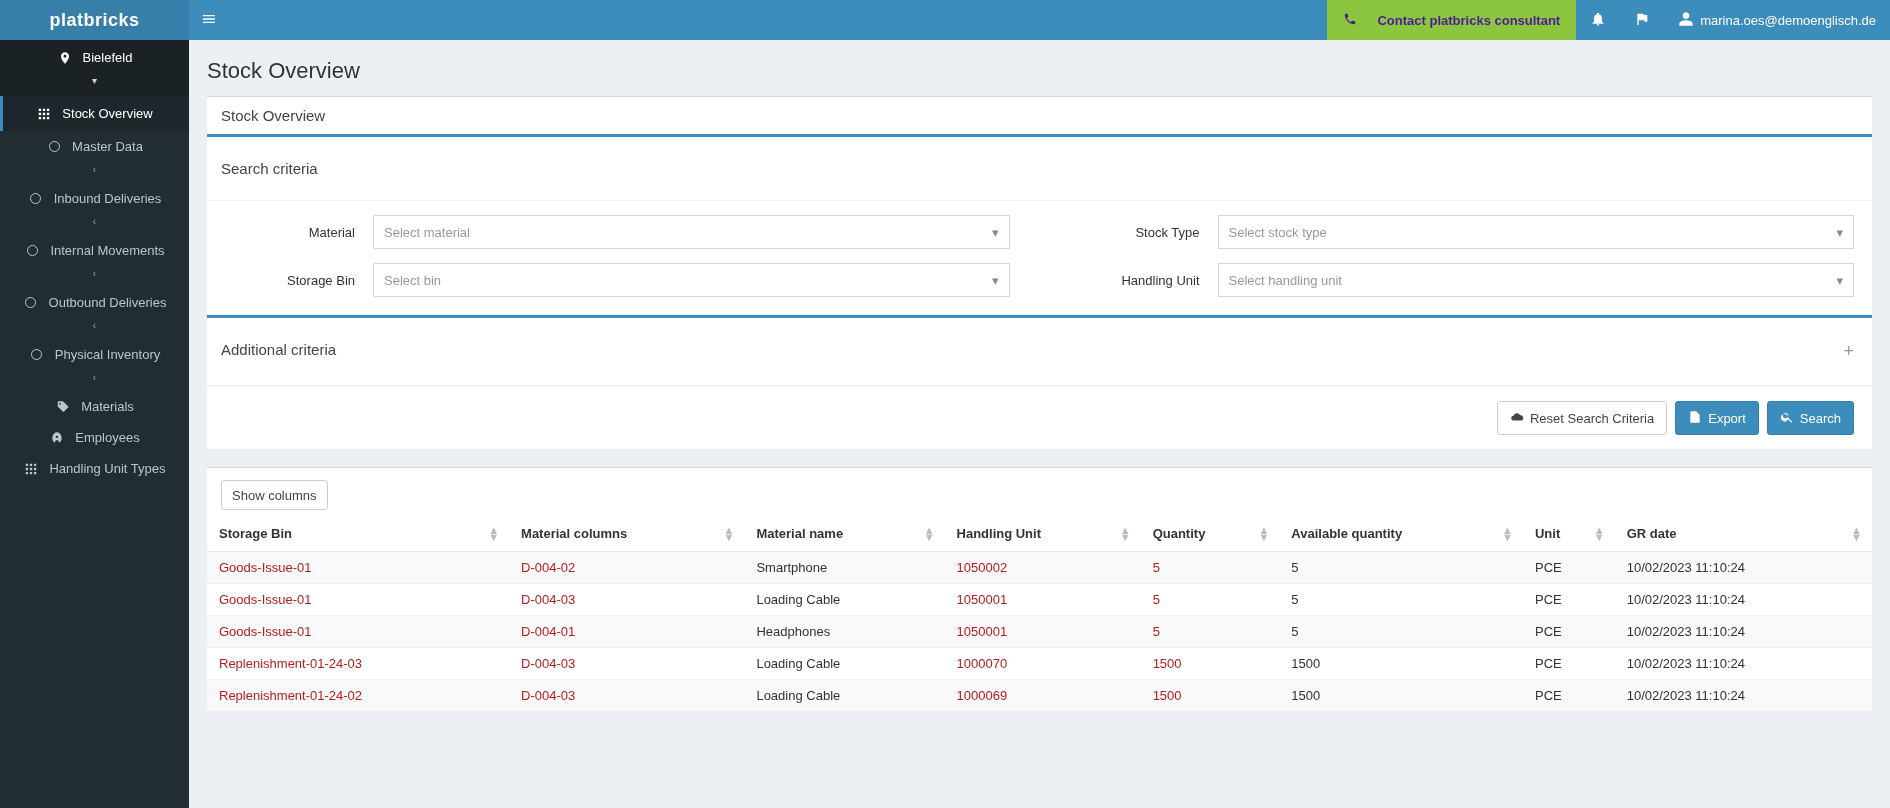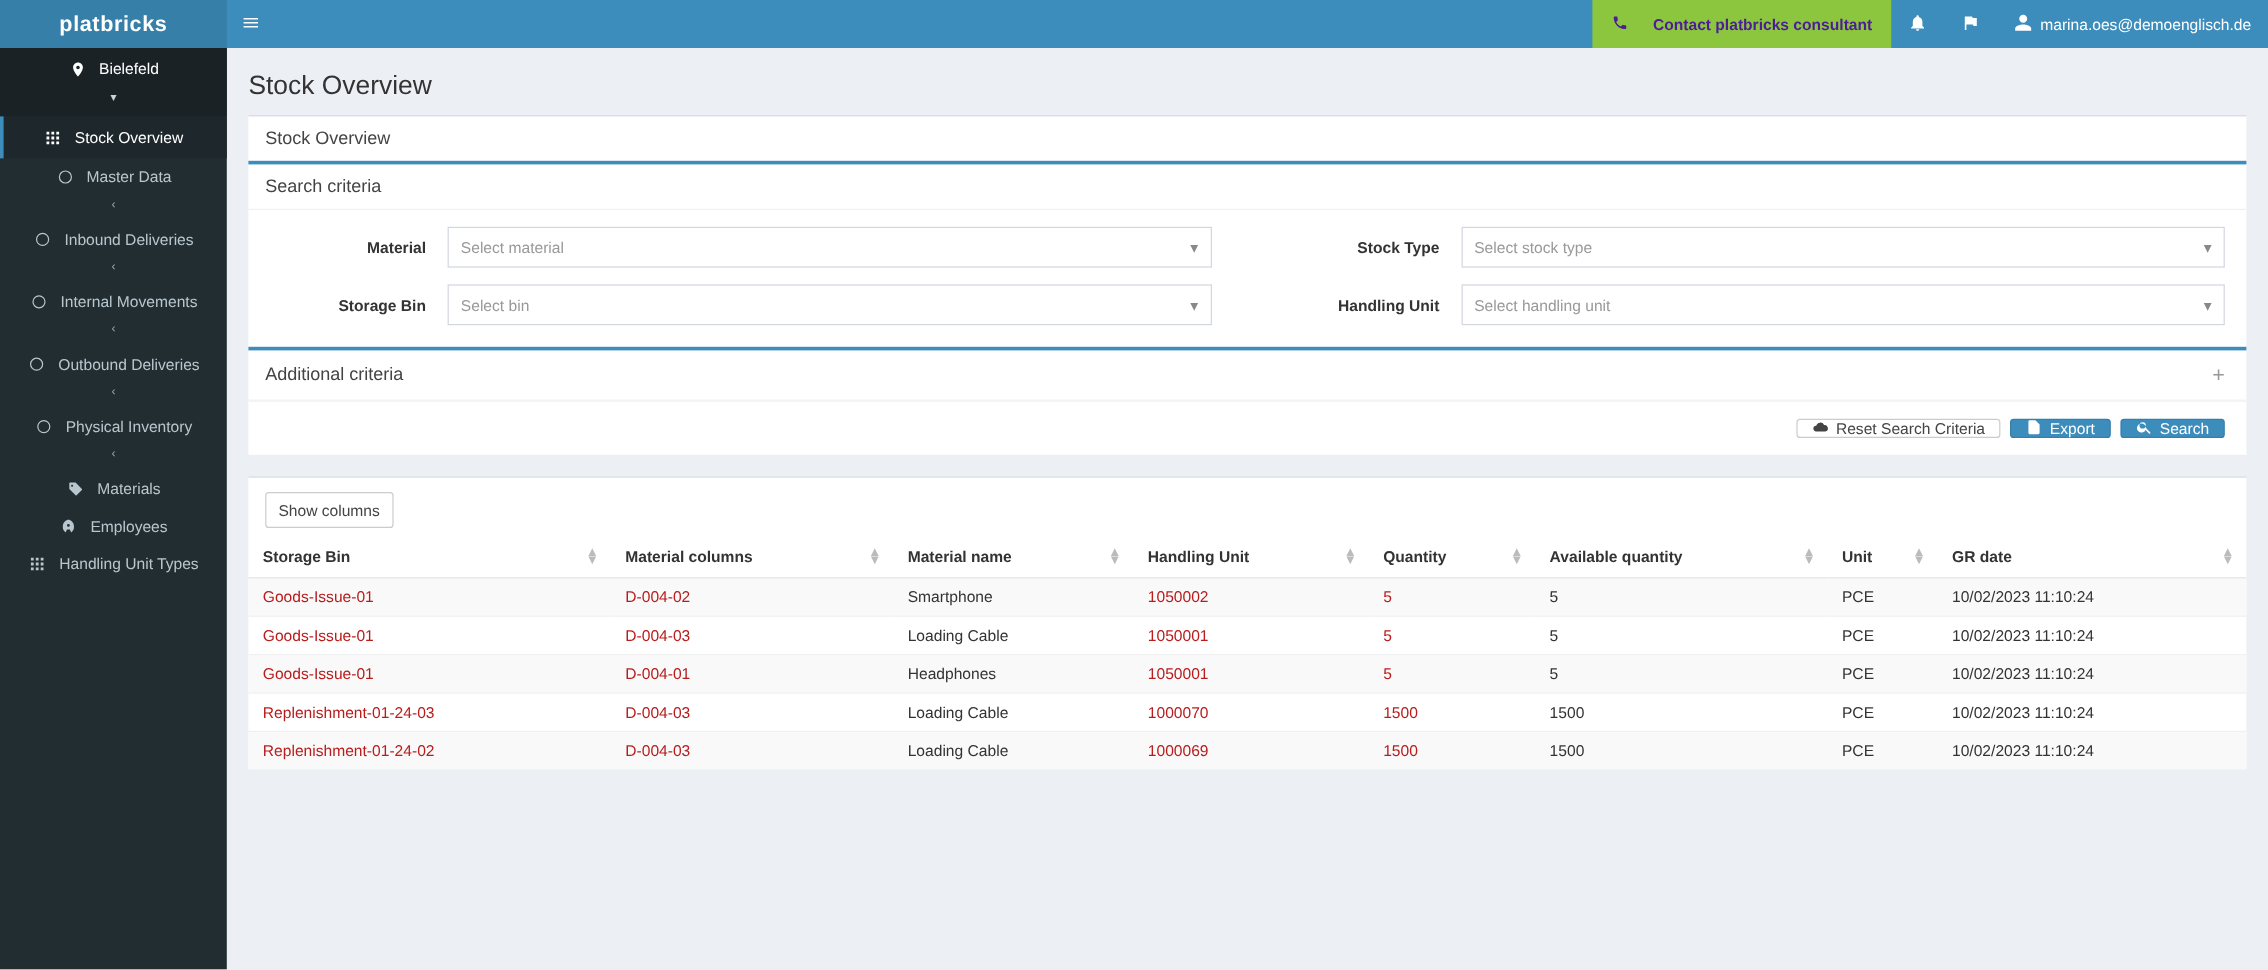--- a/index.html
+++ b/index.html
@@ -18,29 +18,29 @@
   .sidebar-item.active { background: #1e282c; color: #fff; border-left: 3px solid #3c8dbc; padding-left: 11px; }
   .sidebar-item.sub { padding: 8px 14px 8px 14px; font-size: 13px; justify-content: space-between; }
   .sidebar-sub-left { display:flex; align-items:center; gap:10px; }
   .sidebar-icon { width: 16px; display: inline-flex; align-items: center; justify-content: center; }
   .chev { font-size: 10px; opacity: 0.8; }
   .content { flex: 1; padding: 12px 18px 24px; }
   .page-title { font-size: 22px; color: #333; margin: 6px 0 12px; font-weight: 500; }
   .panel { background: #fff; margin-bottom: 18px; border-top: 1px solid #d2d6de; }
   .panel-head { padding: 10px 14px; font-size: 15px; color: #444; }
   .accent-bar { height: 3px; background: #3c8dbc; }
-  .section-head { display:flex; justify-content:space-between; align-items:center; padding: 10px 14px; font-size: 15px; color: #444; border-bottom: 1px solid #f0f0f0; }
+  .section-head { display:flex; justify-content:space-between; padding: 23px 14px; font-size: 15px; color: #444; border-bottom: 1px solid #f0f0f0; }
   .search-form { padding: 14px 18px 18px; display: grid; grid-template-columns: 1fr 1fr; gap: 14px 60px; }
   .form-row { display: flex; align-items: center; gap: 18px; }
-  .form-label { width: 130px; text-align: right; font-size: 13px; font-weight: 700; color: #333; }
+  .form-label { width: 130px; text-align: right; font-size: 13px; font-weight: 400; color: #333; }
   .select-box { flex: 1; height: 34px; border: 1px solid #d2d6de; background: #fff; display: flex; align-items: center; justify-content: space-between; padding: 0 10px; color: #999; font-size: 13px; cursor: pointer; }
   .select-caret { color: #888; }
   .plus-btn { color: #999; font-size: 18px; cursor: pointer; padding: 0 4px; }
   .actions-row { display: flex; justify-content: flex-end; gap: 8px; padding: 14px 18px; border-top: 1px solid #f4f4f4; }
-  .btn { height: 16px; padding: 0 12px; border: 1px solid #ccc; background: #fff; display: inline-flex; align-items: center; gap: 6px; font-size: 13px; cursor: pointer; border-radius: 3px; color: #444; }
+  .btn { height: 34px; padding: 0 12px; border: 1px solid #ccc; background: #fff; display: inline-flex; align-items: center; gap: 6px; font-size: 13px; cursor: pointer; border-radius: 3px; color: #444; }
   .btn-primary { background: #3c8dbc; color: #fff; border-color: #367fa9; }
   .panel-table { background: #fff; }
   .table-tools { padding: 12px 14px 6px; }
   .btn-sm { height: 30px; padding: 0 10px; font-size: 13px; }
   table { width: 100%; border-collapse: collapse; }
   thead th { text-align: left; padding: 10px 12px; font-size: 13px; font-weight: 700; color: #333; border-bottom: 1px solid #e4e4e4; position: relative; }
   thead th .sort-icons { position: absolute; right: 10px; top: 50%; transform: translateY(-50%); color: #bbb; font-size: 11px; line-height: 7px; }
   tbody td { padding: 8px 12px; font-size: 13px; border-top: 1px solid #f0f0f0; }
   tbody tr:nth-child(odd) { background: #f9f9f9; }
   .link { color: #b91c1c; cursor: pointer; }

